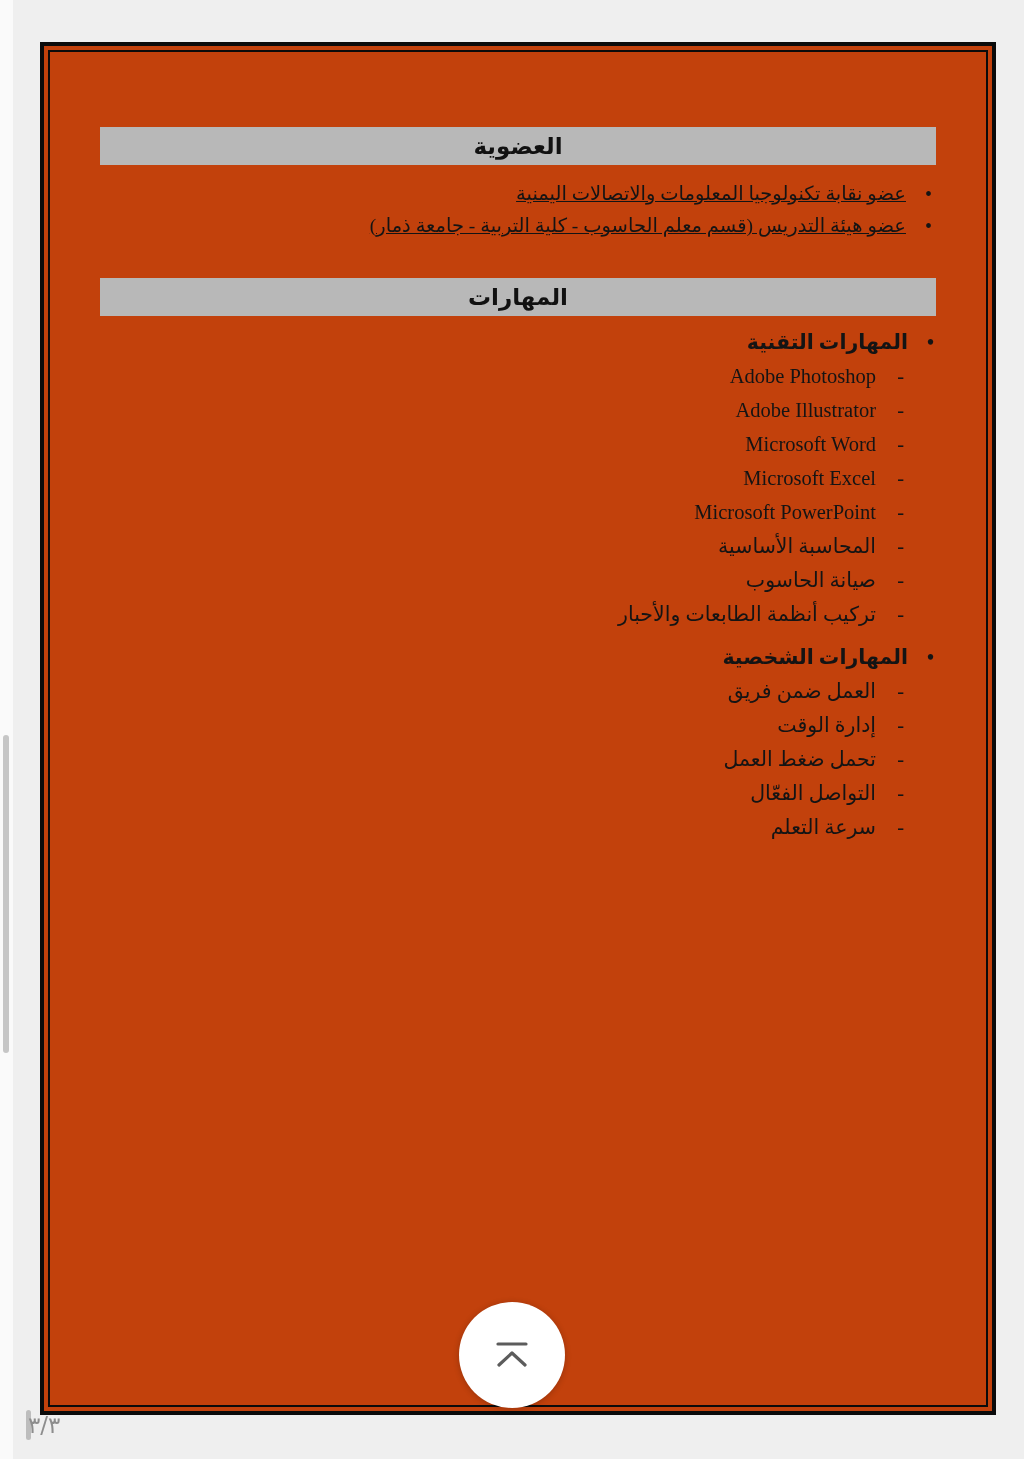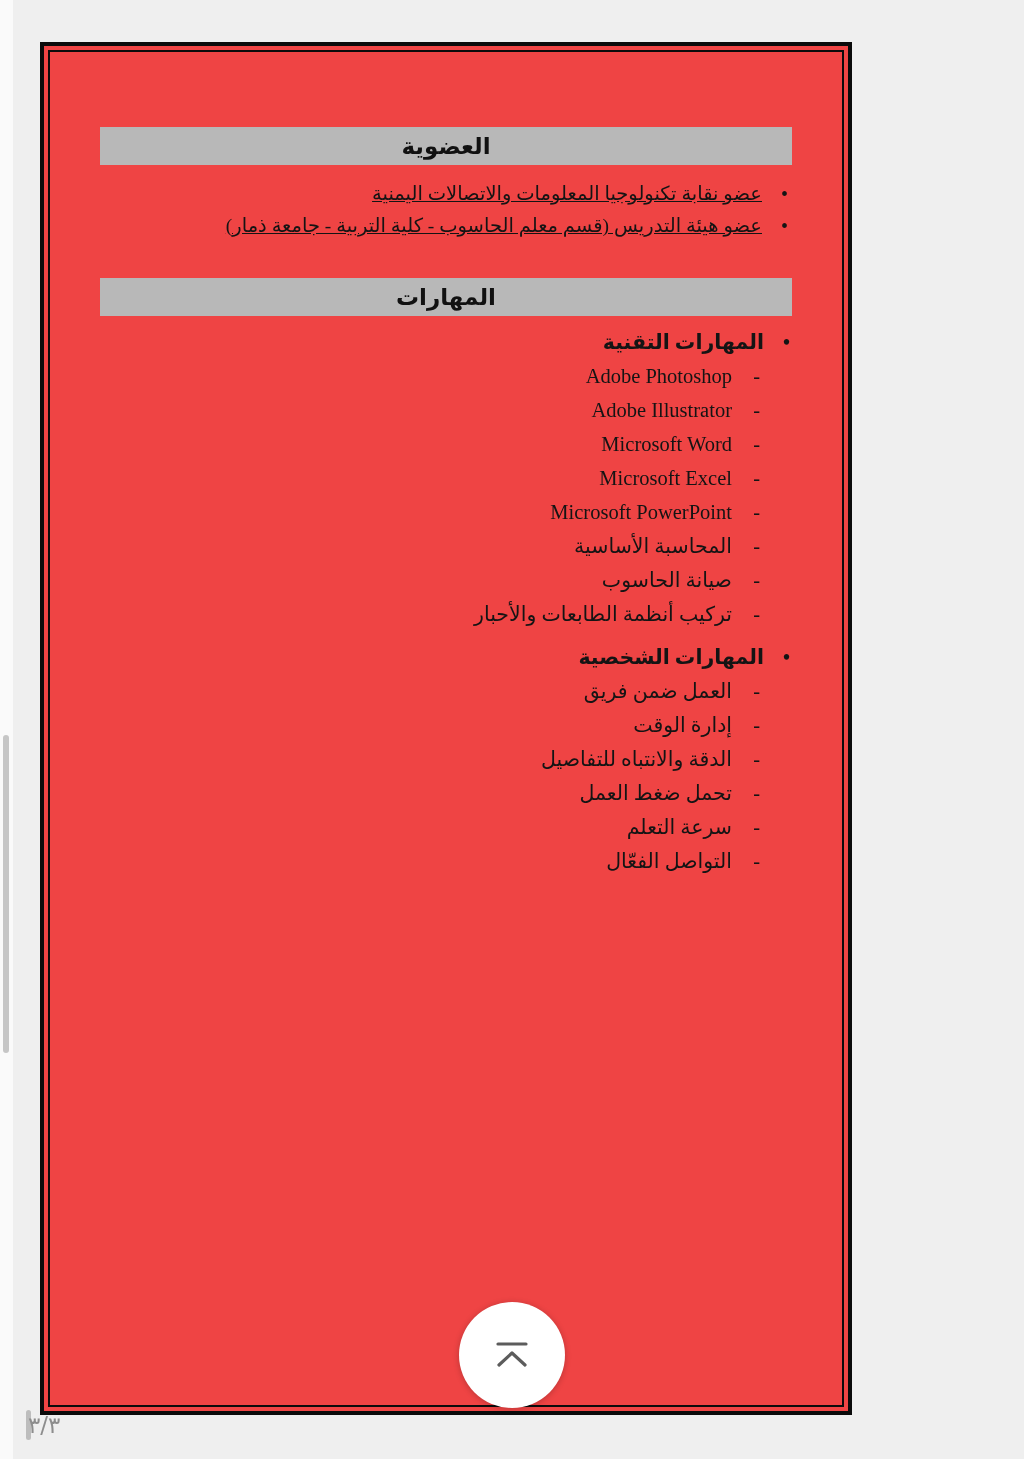--- a/index.html
+++ b/index.html
@@ -35,23 +35,23 @@
     left: 26px; top: 1410px;
     width: 5px; height: 30px;
     background: #bdbdbd;
     border-radius: 3px;
   }
 
   
   .page {
     position: absolute;
     left: 40px; top: 42px;
-    width: 812px; height: 1373px;
+    width: 956px; height: 1373px;
     box-sizing: border-box;
-    background: #ef4444;
+    background: #c2410c;
     border: 4px solid #0b0b0b;
     padding: 4px;
   }
   .page-inner {
     position: relative;
     width: 100%; height: 100%;
     box-sizing: border-box;
     border: 2px solid #0b0b0b;
   }
   .page-content {
@@ -232,34 +232,31 @@
           <ul class="dash-list">
 
               <li>
                 <span>العمل ضمن فريق</span>
               </li>
 
               <li>
                 <span>إدارة الوقت</span>
               </li>
 
-              <li>
-                <span>الدقة والانتباه للتفاصيل</span>
-              </li>
 
               <li>
                 <span>تحمل ضغط العمل</span>
               </li>
 
               <li>
+                <span>التواصل الفعّال</span>
+              </li>
+
+              <li>
                 <span>سرعة التعلم</span>
-              </li>
-
-              <li>
-                <span>التواصل الفعّال</span>
               </li>
             </ul>
         </div>
 
       </div>
     </div>
   </div>
 
   <div class="fab">
     <svg width="42" height="28" viewBox="0 0 42 28" fill="none">

